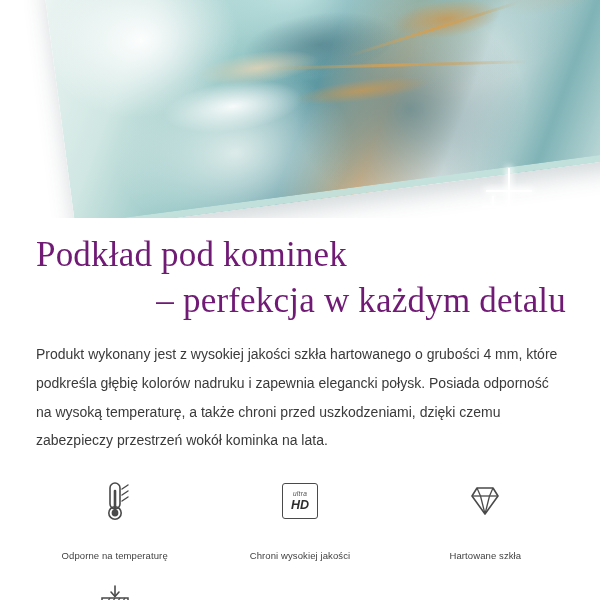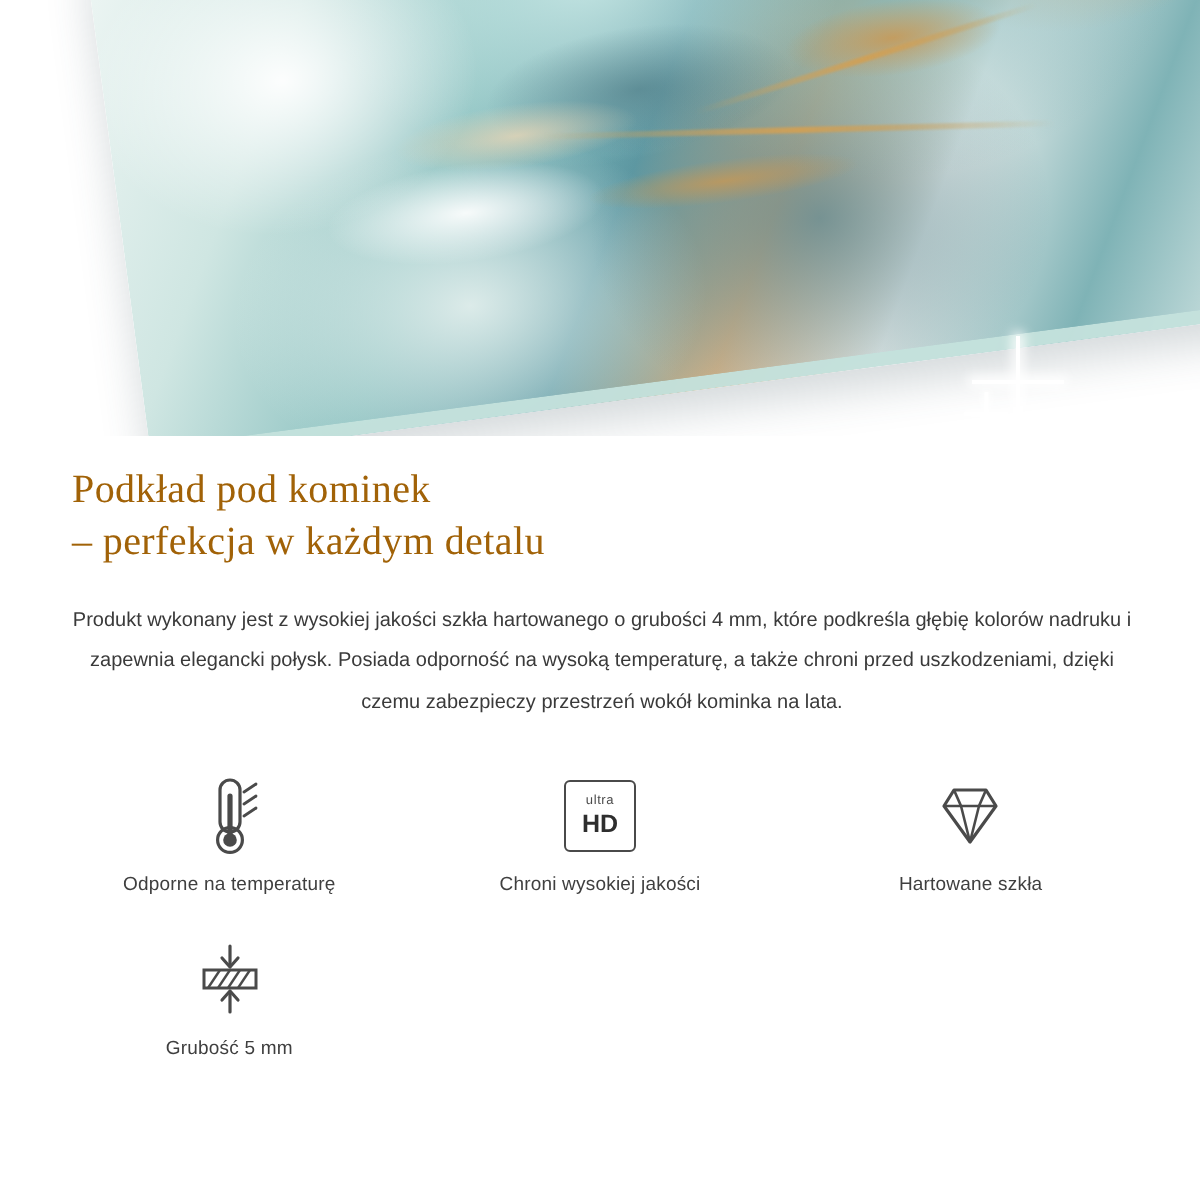--- a/index.html
+++ b/index.html
@@ -129,36 +129,35 @@
   }
   .sparkle2:before { width: 22px; height: 1.6px; }
   .sparkle2:after  { width: 1.6px; height: 22px; }
 
   
   .content {
     padding: 14px 34px 0 36px;
   }
   .headline {
     font-family: "Liberation Serif", serif;
-    font-size: 20px;
+    font-size: 35px;
     line-height: 1.32;
-    color: #a16207;
+    color: #701a75;
     font-weight: 400;
     margin: 0 0 16px 0;
     letter-spacing: 0.2px;
   }
-  .headline .l2 { display: block; }
+  .headline .l2 { display: block; text-align: right; }
   .body-copy {
     font-family: "Liberation Sans", sans-serif;
-    font-size: 10px;
+    font-size: 14px;
     line-height: 2.05;
     color: #3a3a3a;
     margin: 0;
     max-width: 540px;
-    text-align: center;
   }
 
   
   .features {
     margin-top: 22px;
     display: grid;
     grid-template-columns: repeat(3, 1fr);
     grid-row-gap: 18px;
     padding: 0 22px;
   }
@@ -166,23 +165,24 @@
     display: flex;
     flex-direction: column;
     align-items: center;
     justify-content: flex-start;
   }
   .feature .ico {
     height: 48px;
     display: flex;
     align-items: center;
     justify-content: center;
+    font-style: italic;
   }
   .feature .cap {
-    margin-top: 5px;
+    margin-top: 25px;
     font-size: 9.5px;
     color: #3f3f3f;
     text-align: center;
     letter-spacing: 0.1px;
   }
   .hd-badge {
     width: 34px;
     height: 34px;
     border: 1.6px solid #4a4a4a;
     border-radius: 3px;

